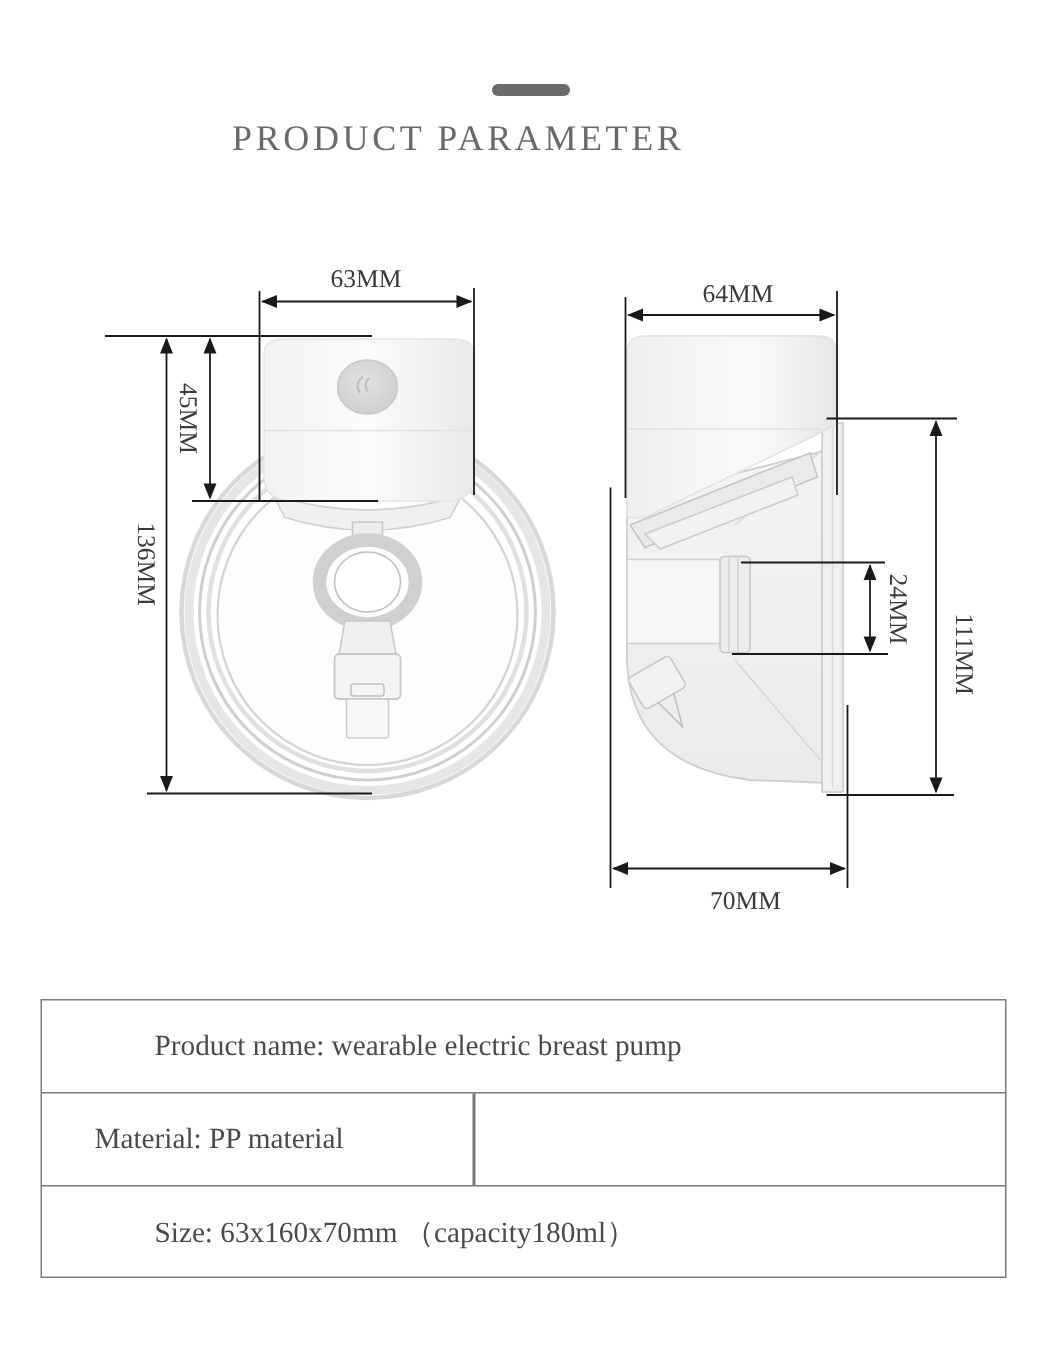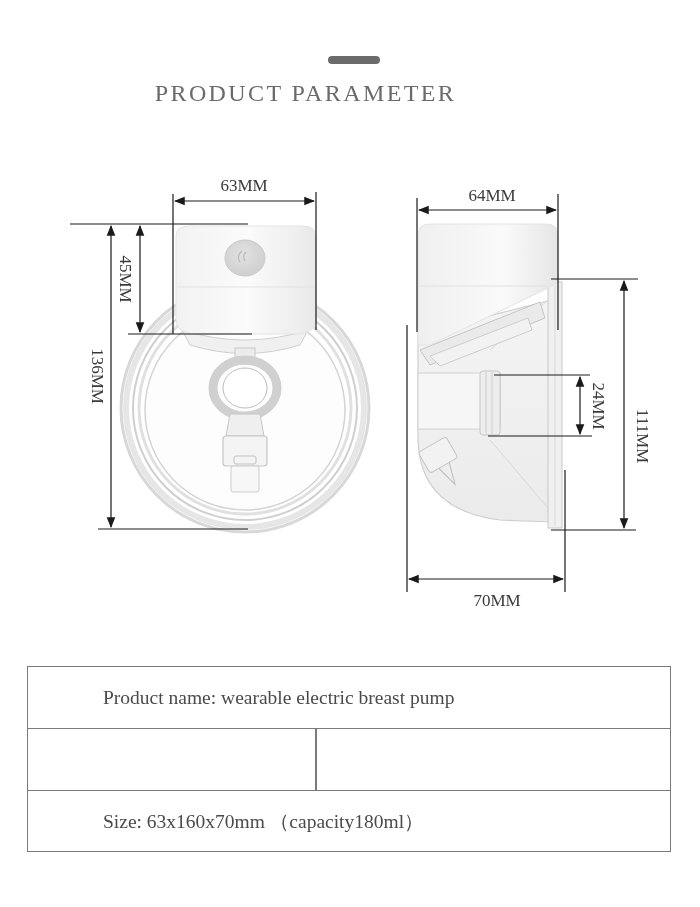--- a/index.html
+++ b/index.html
@@ -142,18 +142,19 @@
   <text class="dimlabel" transform="translate(593,406) rotate(90)" text-anchor="middle">24MM</text>
   <text class="dimlabel" transform="translate(637,436) rotate(90)" text-anchor="middle">111MM</text>
   <text class="dimlabel" x="497" y="606" text-anchor="middle">70MM</text>
 </svg>
 
 <div class="table">
   <div class="row r1">
     <div class="cell">Product name:  wearable electric breast pump</div>
   </div>
   <div class="row r2">
+    <div class="cell c1">Material: PP material</div>
     <div class="divider"></div>
   </div>
   <div class="row r3">
     <div class="cell">Size:  63x160x70mm  （capacity180ml）</div>
   </div>
 </div>
 
 </body></html>

